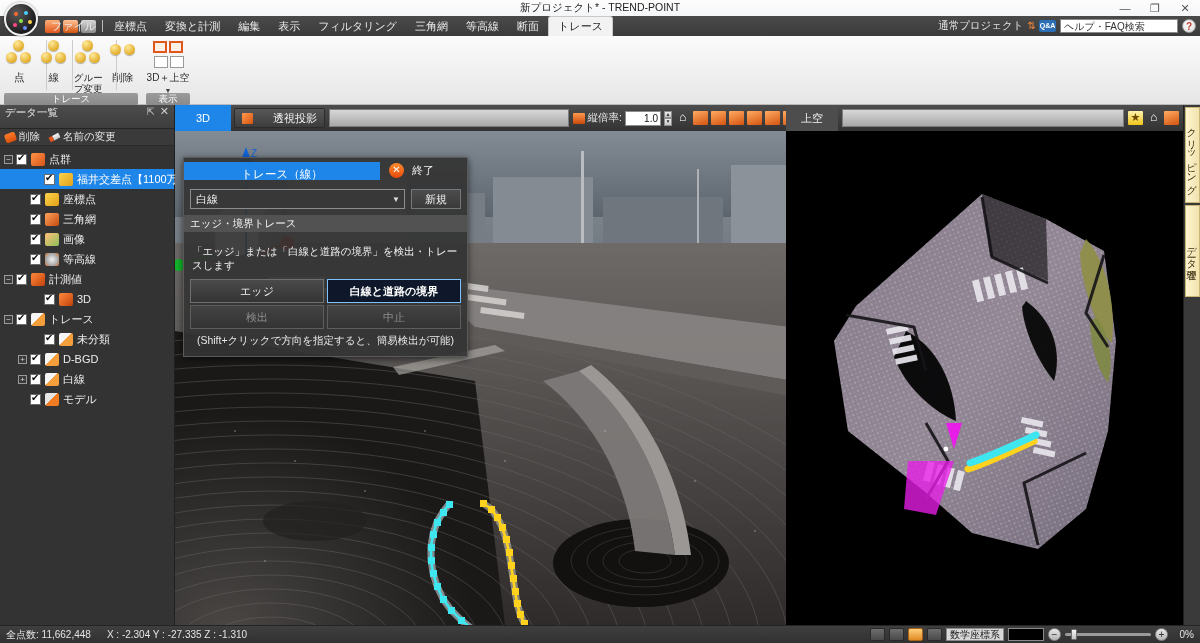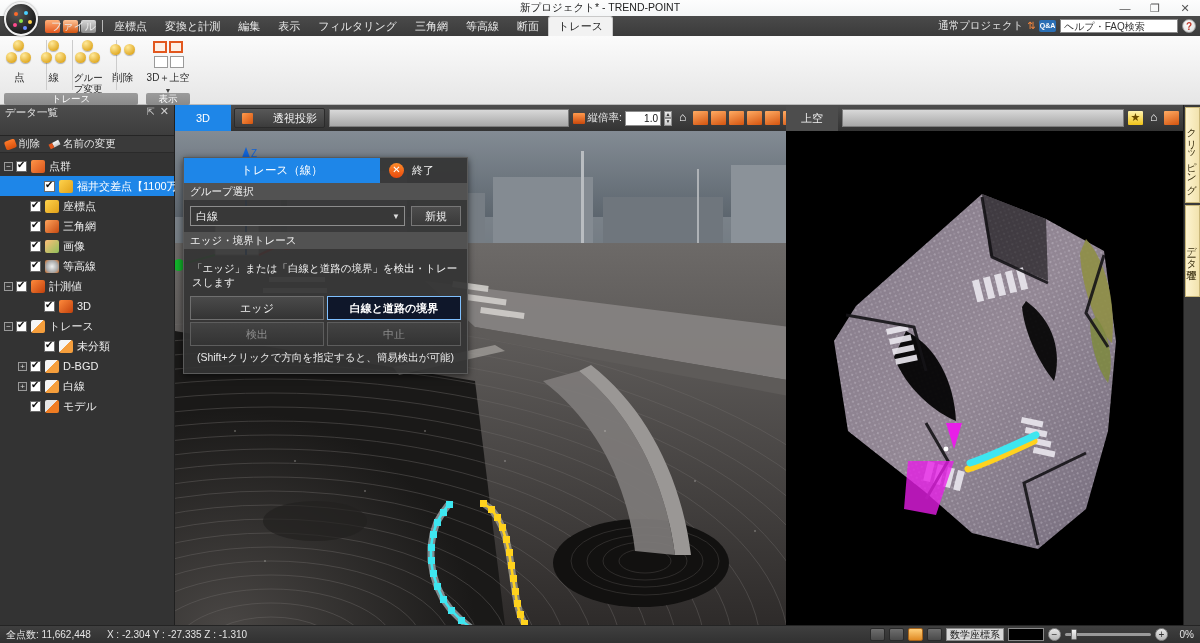--- a/index.html
+++ b/index.html
@@ -76,21 +76,21 @@
     box-shadow:0 1px 1px rgba(0,0,0,.28); }
   .sqicon{ width:36px; height:30px; margin:2px auto 1px; position:relative; }
   .sq{ position:absolute; width:14px; height:12px; }
   .sq.o{ background:#fdf0e6; border:2px solid #e2571e; }
   .sq.w{ background:#ffffff; border:1px solid #9a9a9a; }
   .ddcaret{ font-size:7px; color:#444; line-height:6px; }
 
   
   .leftpanel{ position:absolute; left:0; top:105px; width:175px; bottom:18px;
     background:#333333; border-right:1px solid #202020; }
-  .lp-title{ height:31px; background:linear-gradient(#4c4c4c,#3d3d3d);
+  .lp-title{ height:24px; background:linear-gradient(#4c4c4c,#3d3d3d);
     border-bottom:1px solid #252525; position:relative;padding-left:25px; }
   .lp-title span.t{ position:absolute; left:5px; top:1px; font-size:10.5px; color:#e6e6e6; }
   .lp-title .pin{ position:absolute; right:19px; top:1px; font-size:10px; color:#cfcfcf; }
   .lp-title .x{ position:absolute; right:5px; top:0px; font-size:11px; color:#cfcfcf; }
   .lp-tools{ height:17px; background:#3a3a3a; border-bottom:1px solid #2a2a2a;
     display:flex; align-items:center; gap:9px; padding-left:5px; }
   .lp-tools .it{ display:flex; align-items:center; gap:3px; font-size:10.5px; color:#e3e3e3; }
   .eraser{ width:11px;height:9px;background:linear-gradient(#ff7a2a,#d8500c);
     border-radius:2px; transform:rotate(-20deg); display:inline-block; }
   .pencil{ width:11px;height:5px;background:linear-gradient(#fafafa,#c6c6c6);
@@ -144,21 +144,21 @@
   .vic.star{ background:linear-gradient(#fff3b0,#f0c419); color:#6a4a00;
     font-size:11px; text-align:center; line-height:13px; }
 
   .canvas{ position:absolute; left:0; right:0; top:26px; bottom:0; overflow:hidden; background:#000; }
 
   
   .dlg{ position:absolute; left:8px; top:26px; width:285px;
     background:rgba(52,52,52,.93); border:1px solid #5a5a5a; z-index:30;
     box-shadow:0 2px 7px rgba(0,0,0,.6); }
   .dlg-head{ height:25px; display:flex; align-items:center; }
-  .dlg-head .ttl{ width:196px; height:25px; background:#1e86e8; color:#fff;
+  .dlg-head .ttl{ width:196px; height:18px; background:#1e86e8; color:#fff;
     font-size:11.5px; text-align:center; line-height:25px; }
   .dlg-head .xb{ width:15px;height:15px;border-radius:50%;
     background:linear-gradient(#ff8c2a,#e8490d); color:#fff; font-size:10px;
     text-align:center; line-height:14px; margin:0 8px 0 9px; font-weight:bold;}
   .dlg-head .end{ font-size:11px; color:#f0f0f0; }
   .sect{ height:17px; background:#525252; color:#f2f2f2; font-size:10.5px;
     line-height:17px; padding-left:6px; }
   .dlg-body{ padding:6px; }
   .row{ display:flex; align-items:center; gap:6px; }
   .combo{ flex:1; height:20px; background:#383838; border:1px solid #8d8d8d;
@@ -613,21 +613,20 @@
         </svg>
 
         
         <div class="dlg">
           <div class="dlg-head">
             <div class="ttl">トレース（線）</div>
             <div class="xb">✕</div>
             <div class="end">終了</div>
           </div>
 
-          <div class="sect">グループ選択</div>
           <div class="dlg-body">
             <div class="row">
               <div class="combo">
                 <span class="cv">白線</span>
                 <span class="ar">▼</span>
               </div>
               <div class="btn">新規</div>
             </div>
           </div>
 

